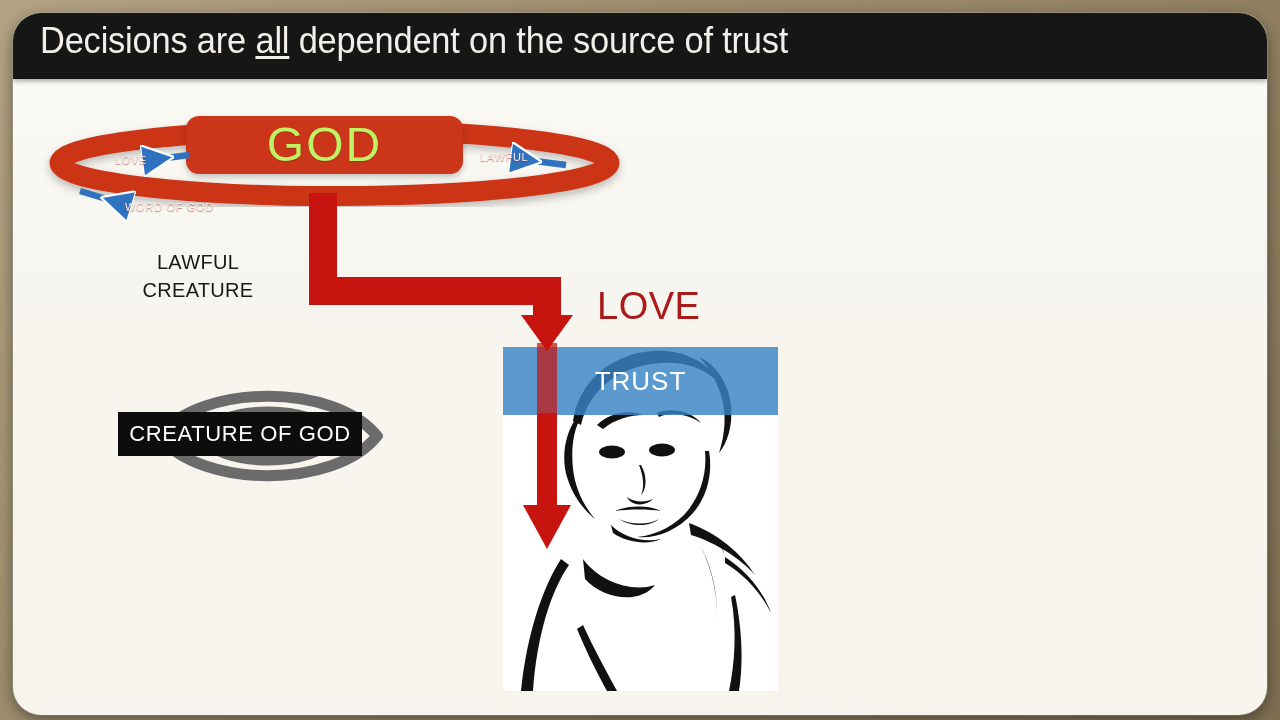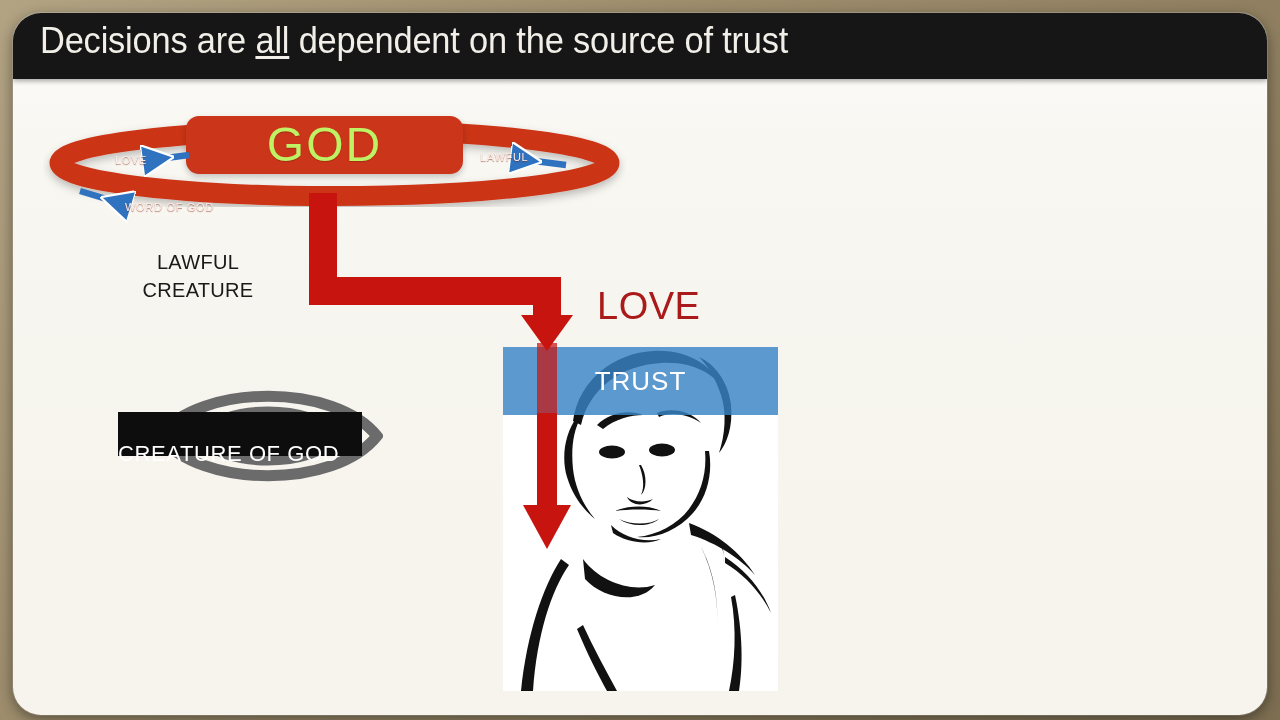--- a/index.html
+++ b/index.html
@@ -80,24 +80,23 @@
     letter-spacing:0.5px;white-space:nowrap;
   }
 
   
   #eye-group{position:absolute;left:140px;top:358px;width:230px;height:130px;}
   #creature-bar{
     position:absolute;left:105px;top:399px;width:244px;height:44px;
     background:#0d0d0d;
   }
   #creature-label{
-    color:#ffffff;font-size:22px;line-height:44px;text-align:left;
+    color:#ffffff;font-size:22px;line-height:44px;text-align:center;
     font-family:"Liberation Sans Narrow","Liberation Sans",sans-serif;
     letter-spacing:0.6px;
-    margin-top:20px;
   }
 
   
   #arrow-layer{position:absolute;left:0;top:0;width:1254px;height:694px;}
 
   
   #picture-block{
     position:absolute;left:490px;top:334px;width:275px;height:344px;
     background:#ffffff;
   }

